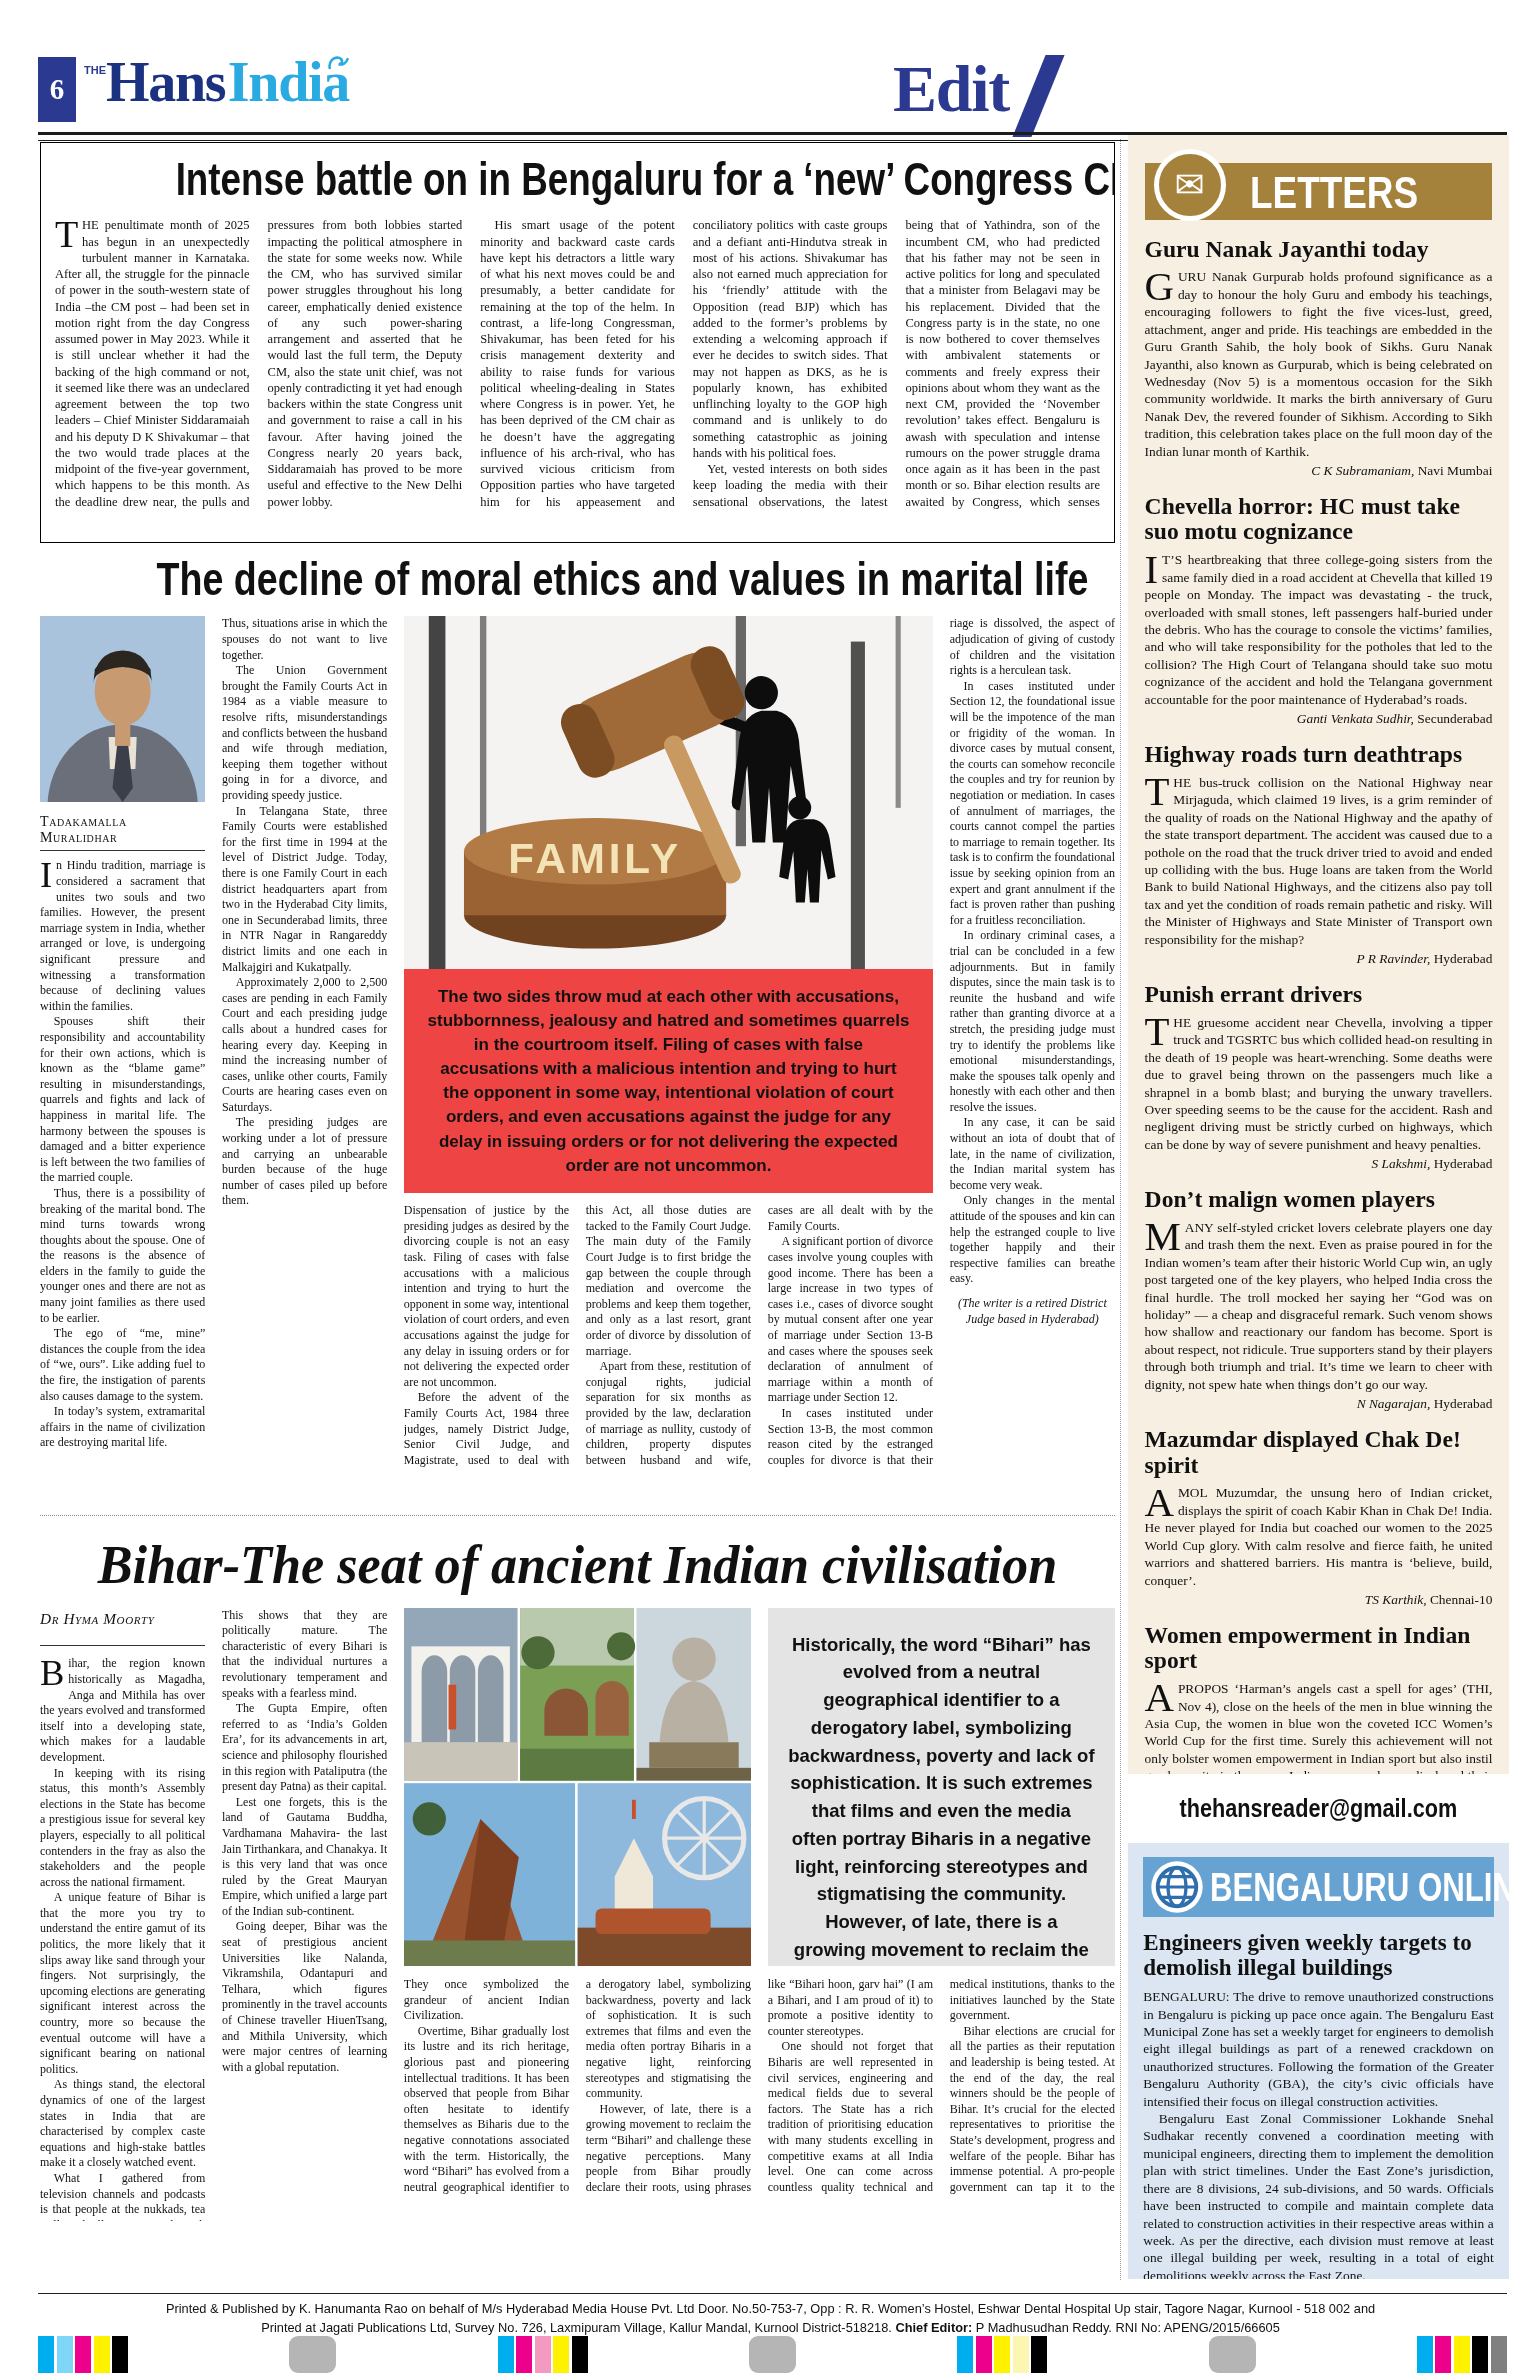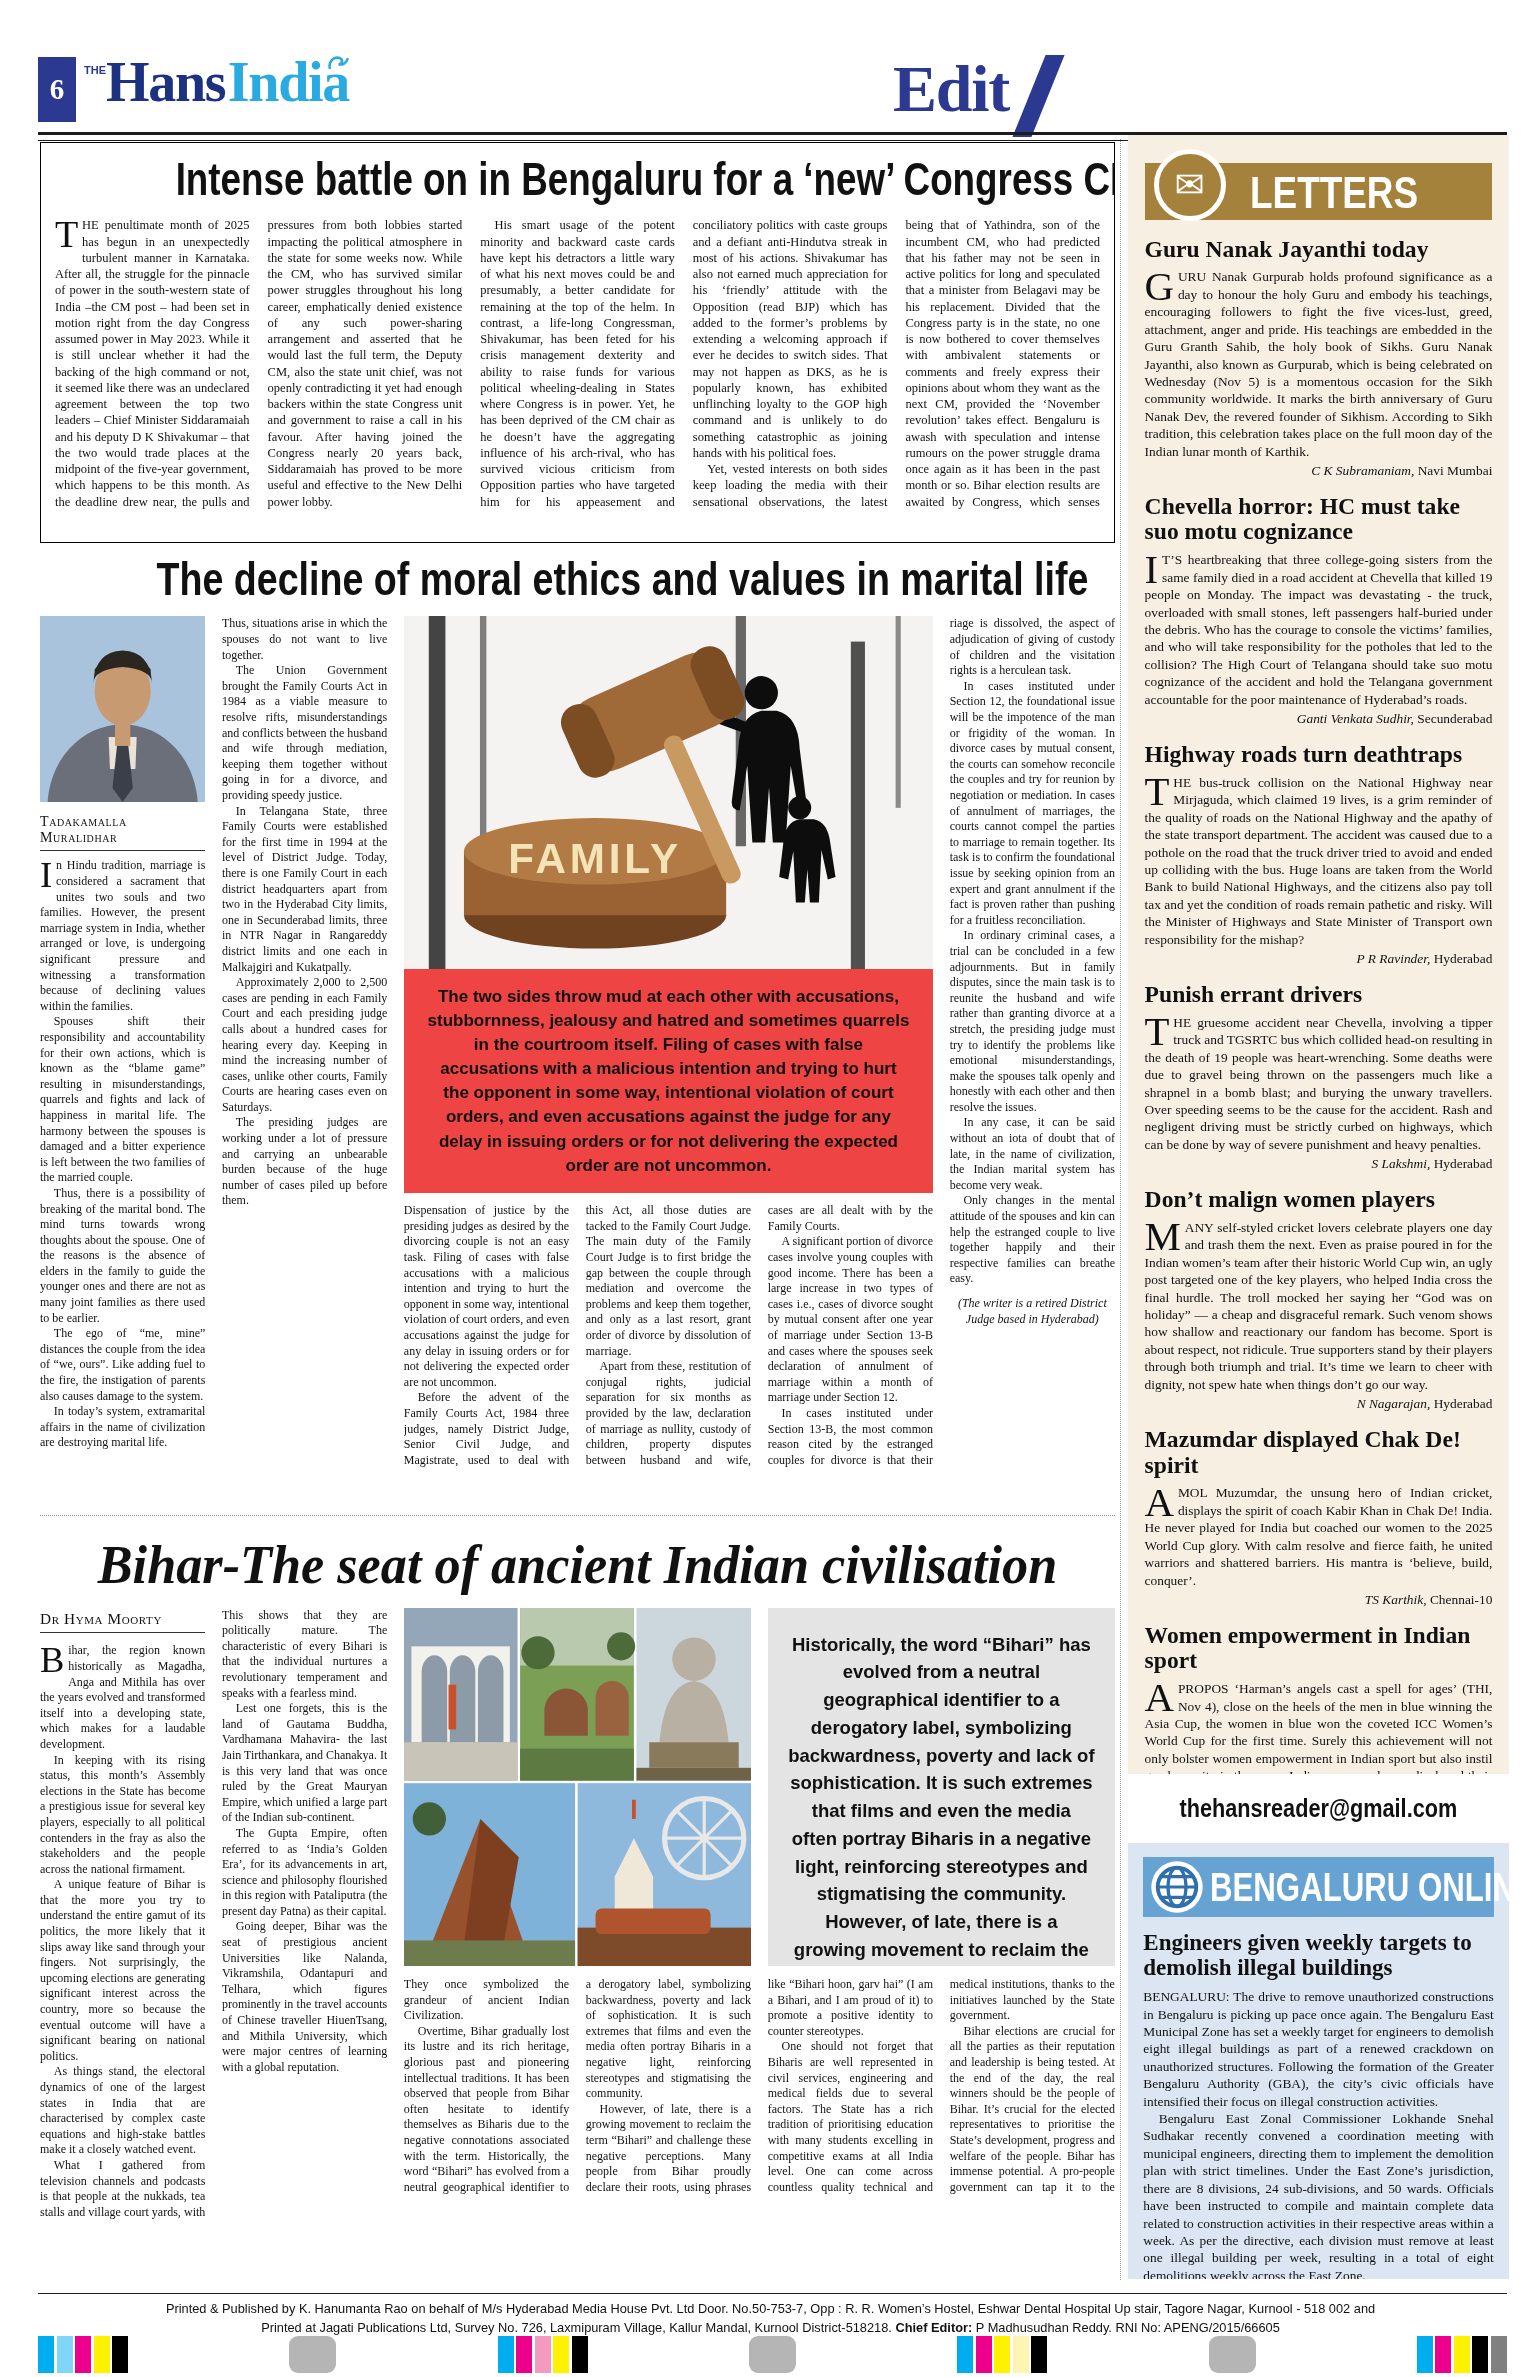--- a/index.html
+++ b/index.html
@@ -41,21 +41,21 @@
   .a2-center svg.gavel{width:100%;height:353px;display:block;}
   .pullquote{background:#ef4444;padding:15.3px 22px;text-align:center;font:bold 17px "Liberation Sans",sans-serif;line-height:1.42;}
   .a2-bottom{margin-top:10.2px;column-count:3;column-gap:16.6px;flex:1;overflow:hidden;}
   .a2-col{overflow:hidden;}
   .attribution{font-style:italic;text-align:center;margin-top:9px;line-height:1.3;}
   
   .article3{position:absolute;left:40px;top:1528px;width:1075px;height:754px;overflow:hidden;}
   .article3 h1{margin:5.1px 0 11.5px;text-align:center;font:italic bold 55px "Liberation Serif",serif;transform:scaleX(.95);transform-origin:center;white-space:nowrap;}
   .a3-grid{display:grid;grid-template-columns:repeat(6,1fr);grid-template-rows:358px auto;column-gap:16.6px;row-gap:11.5px;font-size:12px;overflow:hidden;height:613px;}
   .a3-col1,.a3-col2{grid-row:1/3;overflow:hidden;}
-  .a3-author{font-variant:small-caps;letter-spacing:0.6px;font-size:15.3px;border-bottom:1.3px solid #333;padding-bottom:4px;margin:2.6px 0 10.2px;}
+  .a3-author{font-variant:small-caps;letter-spacing:0.6px;font-size:15.3px;border-bottom:1.3px solid #333;padding-bottom:17px;margin:2.6px 0 10.2px;font-style:italic;}
   .a3-collage{grid-column:3/5;grid-row:1;}
   .a3-collage svg{width:100%;height:100%;display:block;}
   .a3-quote{grid-column:5/7;grid-row:1;background:#e4e4e4;padding:23px 19px;box-sizing:border-box;
     font:bold 18.5px "Liberation Sans",sans-serif;line-height:1.5;text-align:center;overflow:hidden;}
   .a3-bottom{grid-column:3/7;grid-row:2;column-count:4;column-gap:16.6px;overflow:hidden;height:230px;}
   
   .letters{position:absolute;left:1128px;top:135px;width:381px;height:1639px;background:#f7efe2;box-sizing:border-box;padding:0 16.6px;overflow:hidden;}
   .letters-band{margin:28px 0 16.6px;height:57px;background:#a5823b;position:relative;}
   .letters-circle{position:absolute;left:9px;top:-14px;width:72px;height:72px;border-radius:50%;
     background:#a5823b;border:5.7px solid #fff;display:flex;align-items:center;justify-content:center;box-sizing:border-box;}
@@ -205,22 +205,22 @@
         <div class="bodytext dropcap">
             <p>Bihar, the region known historically as Magadha, Anga and Mithila has over the years evolved and transformed itself into a developing state, which makes for a laudable development.</p>
             <p>In keeping with its rising status, this month’s Assembly elections in the State has become a prestigious issue for several key players, especially to all political contenders in the fray as also the stakeholders and the people across the national firmament.</p>
             <p>A unique feature of Bihar is that the more you try to understand the entire gamut of its politics, the more likely that it slips away like sand through your fingers. Not surprisingly, the upcoming elections are generating significant interest across the country, more so because the eventual outcome will have a significant bearing on national politics.</p>
             <p>As things stand, the electoral dynamics of one of the largest states in India that are characterised by complex caste equations and high-stake battles make it a closely watched event.</p>
             <p>What I gathered from television channels and podcasts is that people at the nukkads, tea stalls and village court yards, with their spirited conversations show that they keep track of the State’s politics, and display their preferred ideas or parties.</p>
           </div>
       </div>
       <div class="a3-col2 bodytext">
           <p>This shows that they are politically mature. The characteristic of every Bihari is that the individual nurtures a revolutionary temperament and speaks with a fearless mind.</p>
+          <p>The Gupta Empire, often referred to as ‘India’s Golden Era’, for its advancements in art, science and philosophy flourished in this region with Pataliputra (the present day Patna) as their capital.</p>
           <p>Lest one forgets, this is the land of Gautama Buddha, Vardhamana Mahavira- the last Jain Tirthankara, and Chanakya. It is this very land that was once ruled by the Great Mauryan Empire, which unified a large part of the Indian sub-continent.</p>
-          <p>The Gupta Empire, often referred to as ‘India’s Golden Era’, for its advancements in art, science and philosophy flourished in this region with Pataliputra (the present day Patna) as their capital.</p>
           <p>Going deeper, Bihar was the seat of prestigious ancient Universities like Nalanda, Vikramshila, Odantapuri and Telhara, which figures prominently in the travel accounts of Chinese traveller HiuenTsang, and Mithila University, which were major centres of learning with a global reputation.</p>
         </div>
       <div class="a3-collage">
         <svg viewBox="0 0 544 560" preserveAspectRatio="xMidYMid slice">
           <rect width="544" height="560" fill="#fff"></rect>
 
           <g>
             <rect x="0" y="0" width="178" height="270" fill="#93a7b8"></rect>
             <rect x="12" y="60" width="154" height="150" fill="#f2f1ec"></rect>
             <path d="M28 210 v-110 a20 26 0 0 1 40 0 v110z M72 210 v-110 a20 26 0 0 1 40 0 v110z M116 210 v-110 a20 26 0 0 1 40 0 v110z" fill="#8d9aa8"></path>

